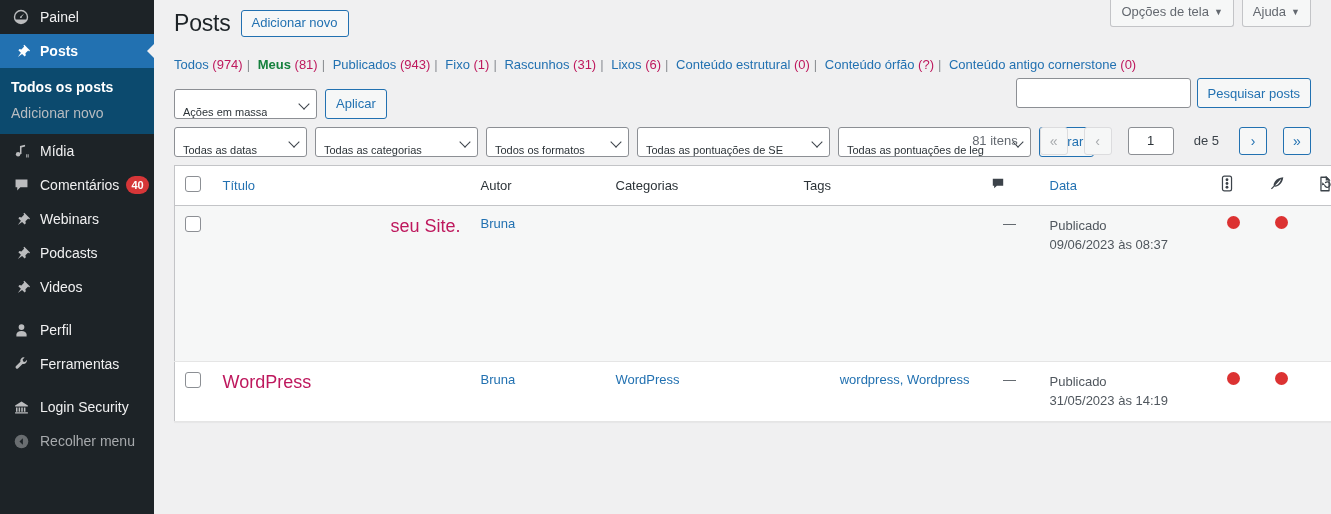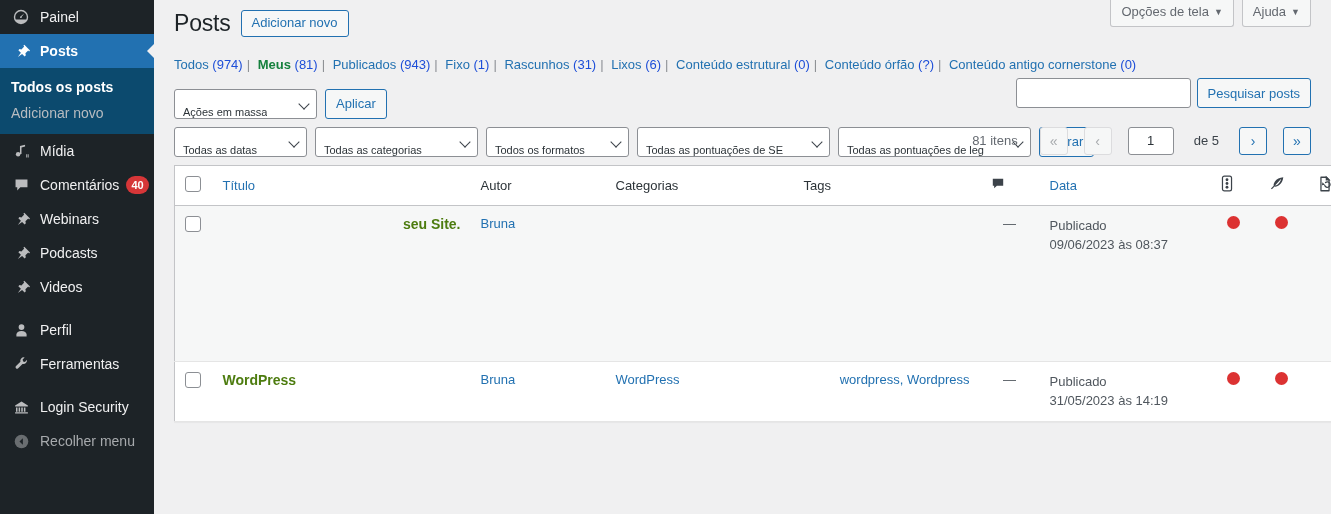--- a/index.html
+++ b/index.html
@@ -128,21 +128,21 @@
 
   .subsubsub {
     margin: 16px 0 0 0;
     font-size: 13px;
     color: #3c434a;
     line-height: 20px;
     white-space: nowrap;
   }
   .subsubsub a { color: #2271b1; text-decoration: none; cursor: pointer; }
   .subsubsub a.current { color: #15803d; font-weight: 600; margin-top: 30px; }
-  .subsubsub .cnt { color: #1d4ed8; }
+  .subsubsub .cnt { color: #be185d; }
   .subsubsub .sep { color: #8c8f94; margin: 0 4px; }
 
   .search-box {
     position: absolute; top: 78px; right: 20px;
     display: flex; align-items: center; gap: 6px;
   }
   .search-input {
     width: 175px; height: 30px;
     border: 1px solid #8c8f94;
     border-radius: 3px;
@@ -288,21 +288,21 @@
   .col-last { width: 52px; }
 
   .cb {
     width: 16px; height: 16px;
     border: 1px solid #8c8f94;
     border-radius: 3px;
     background: #fff;
     display: inline-block;
     cursor: pointer;
   }
-  .title-link { color: #4d7c0f; font-weight: 700; font-size: 14px; text-decoration: none; cursor: pointer; }
+  .title-link { color: #be185d; font-weight: 400; font-size: 18px; text-decoration: none; cursor: pointer; }
   .title-cell-right { text-align: right; }
   .author-link { color: #2271b1; text-decoration: none; cursor: pointer; }
   .cat-link { color: #2271b1; text-decoration: none; cursor: pointer; }
   .tags-cell { text-align: right; }
   .tag-link { color: #2271b1; text-decoration: none; cursor: pointer; }
   .comments-cell { text-align: center; color: #646970; }
   .date-cell { color: #50575e; line-height: 1.5; }
   .date-cell .dstatus { display: block; }
   .date-cell .dval { display: block; }
   .dot {

